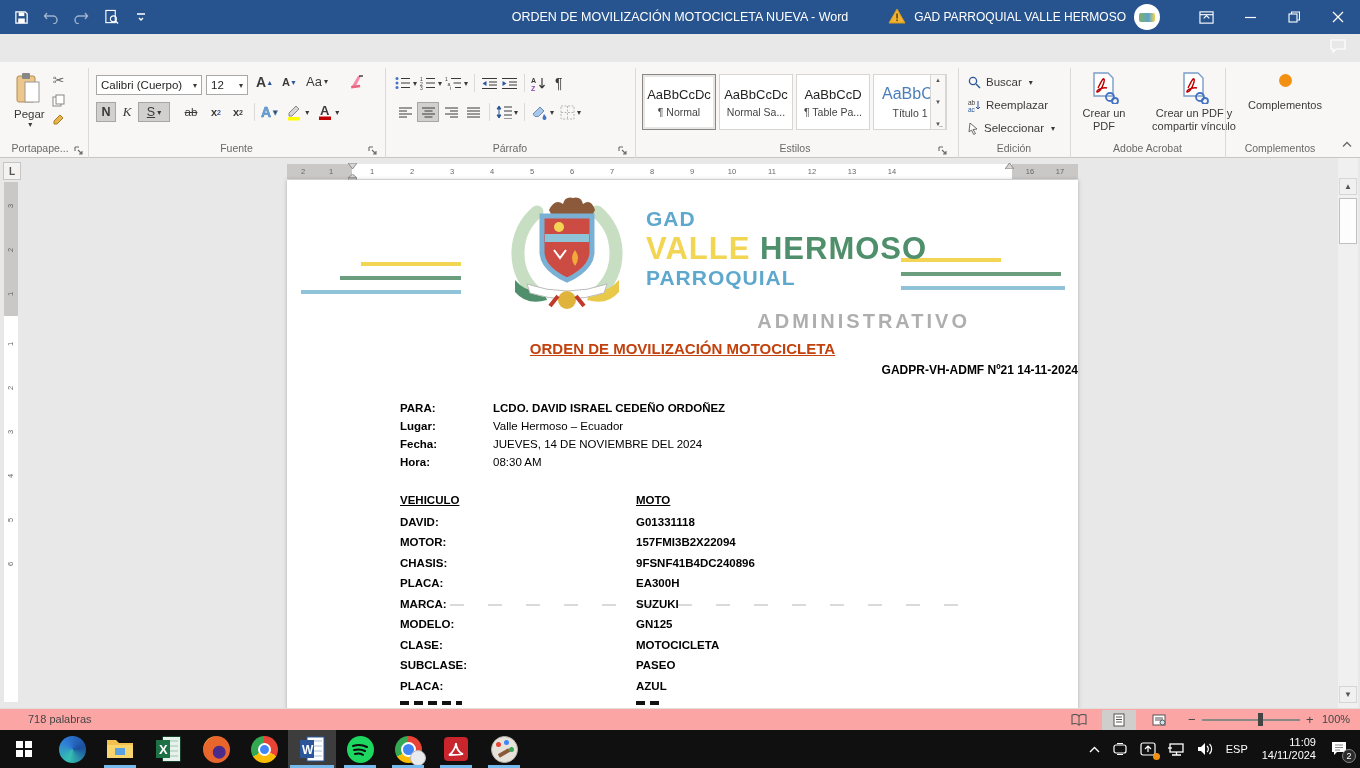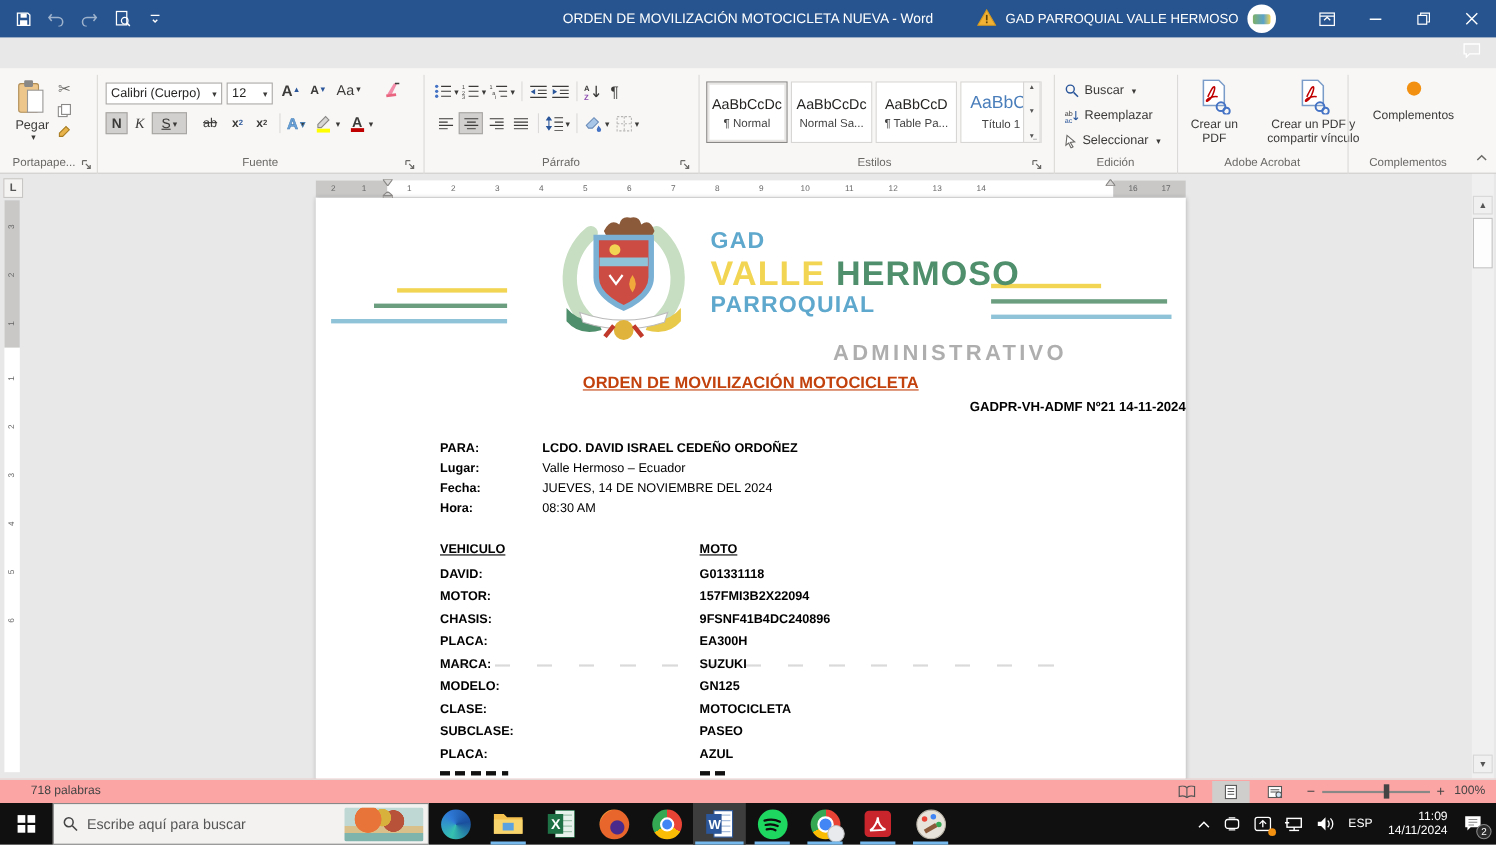--- a/index.html
+++ b/index.html
@@ -622,28 +622,20 @@
 
   <div id="taskbar" class="abs">
     <div id="startbtn">
         <span id="winlogo">
           <i></i>
           <i></i>
           <i></i>
           <i></i>
         </span>
       </div>
-    <div id="searchbox">
-      <svg width="14" height="14" viewBox="0 0 14 14">
-          <circle cx="5.5" cy="5.5" r="4" fill="none" stroke="#444" stroke-width="1.4"></circle>
-          <path d="M8.7 8.7 13 13" stroke="#444" stroke-width="1.5"></path>
-        </svg>
-      <span class="ph">Escribe aquí para buscar</span>
-      <span id="search-img"></span>
-    </div>
     <div class="tb-icon">
         <span class="circ" style="background:conic-gradient(from 200deg,#35c1b0,#2f7bd8,#1a4f9e,#35c1b0);"></span>
       </div>
     <div class="tb-icon open">
       <svg width="28" height="24" viewBox="0 0 28 24">
           <path d="M1 3h9l3 3h14v15H1z" fill="#f5c14e"></path>
           <path d="M1 8h26v13H1z" fill="#f9d56e"></path>
           <rect x="9" y="11" width="10" height="7" fill="#5ba3e0"></rect>
         </svg>
     </div>

